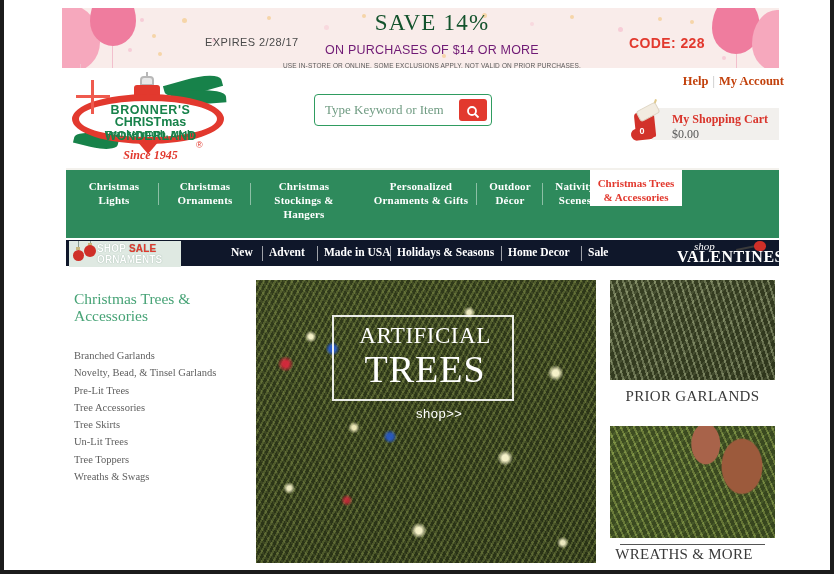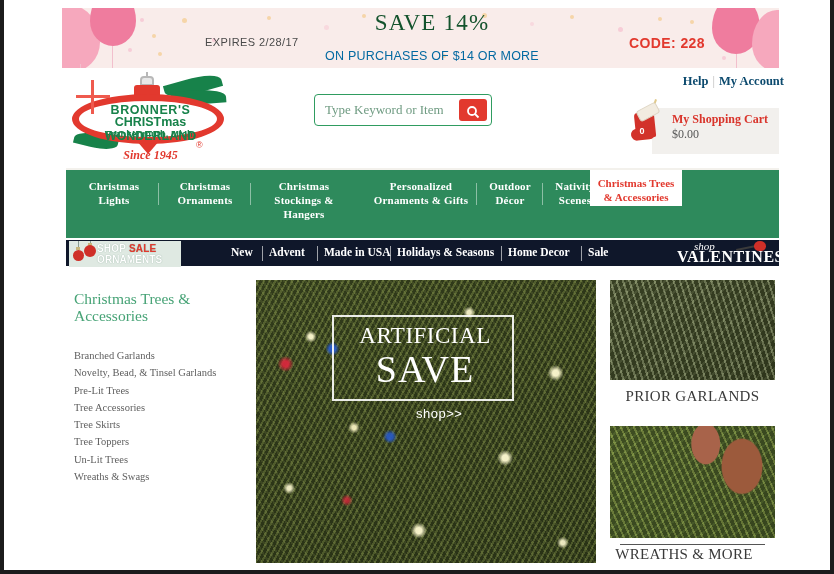--- a/index.html
+++ b/index.html
@@ -48,23 +48,23 @@
     text-align: center;
   }
   #promo-save {
     font-family: "Liberation Serif", serif;
     font-size: 23px; letter-spacing: 1.2px;
     color: #14532d; line-height: 26px;
     font-weight: normal;
   }
   #promo-sub {
     font-family: "Liberation Sans", sans-serif;
-    font-size: 12.5px; color: #0369a1;
+    font-size: 12.5px; color: #701a75;
     letter-spacing: .2px; line-height: 15px;
-    margin-top: 13px;
+    margin-top: 7px;
   }
   #promo-fine {
     font-family: "Liberation Sans", sans-serif;
     font-size: 6.5px; color: #5a5a5a;
     letter-spacing: .15px; margin-top: 4px;
   }
   #promo-expires {
     position: absolute; left: 143px; top: 28px;
     font-family: "Liberation Sans", sans-serif;
     font-size: 11px; color: #4a4a4a; letter-spacing: .4px;
@@ -182,27 +182,27 @@
   }
   #search-btn svg { display:block; margin: 3px auto 0; }
 
   
   #acct {
     position: absolute; left: 660px; top: 74px;
     width: 120px; text-align: right;
     font-family: "Liberation Serif", serif;
     font-weight: bold; font-size: 12.5px; color: #d9342b;
   }
-  #acct a { color: #0c4a6e; text-decoration: none; }
+  #acct a { color: #c2410c; text-decoration: none; }
   #acct .divider { color: #bbb; font-weight: normal; padding: 0 4px; }
 
   
   #cart {
     position: absolute; left: 648px; top: 108px;
-    width: 127px; height: 46px;
+    width: 127px; height: 32px;
     background: #f2f0ed;
   }
   #cart-label {
     position: absolute; left: 20px; top: 4px;
     font-family: "Liberation Serif", serif;
     font-weight: bold; font-size: 12px; color: #d9342b;
   }
   #cart-total {
     position: absolute; left: 20px; top: 19px;
     font-family: "Liberation Serif", serif;
@@ -633,30 +633,30 @@
     <div id="val-word">VALENTINES</div>
   </div>
 
   <div id="sidebar">
     <div id="sb-title">Christmas Trees &amp; Accessories</div>
     <a class="sb-link" href="#">Branched Garlands</a>
     <a class="sb-link" href="#">Novelty, Bead, &amp; Tinsel Garlands</a>
     <a class="sb-link" href="#">Pre-Lit Trees</a>
     <a class="sb-link" href="#">Tree Accessories</a>
     <a class="sb-link" href="#">Tree Skirts</a>
+    <a class="sb-link" href="#">Un-Lit Trees</a>
     <a class="sb-link" href="#">Tree Toppers</a>
-    <a class="sb-link" href="#">Un-Lit Trees</a>
     <a class="sb-link" href="#">Wreaths &amp; Swags</a>
   </div>
 
   <div id="hero">
     <div id="hero-tex"></div>
     <div id="hero-badge">
       <div id="hero-l1">ARTIFICIAL</div>
-      <div id="hero-l2">SAVE</div>
+      <div id="hero-l2">TREES</div>
     </div>
     <div id="hero-shop">shop&gt;&gt;</div>
   </div>
 
   <div class="card" id="card1">
     <div class="card-img" id="card1-img"></div>
     <div class="card-cap" id="card1-cap">PRIOR GARLANDS</div>
   </div>
 
   <div class="card" id="card2">

